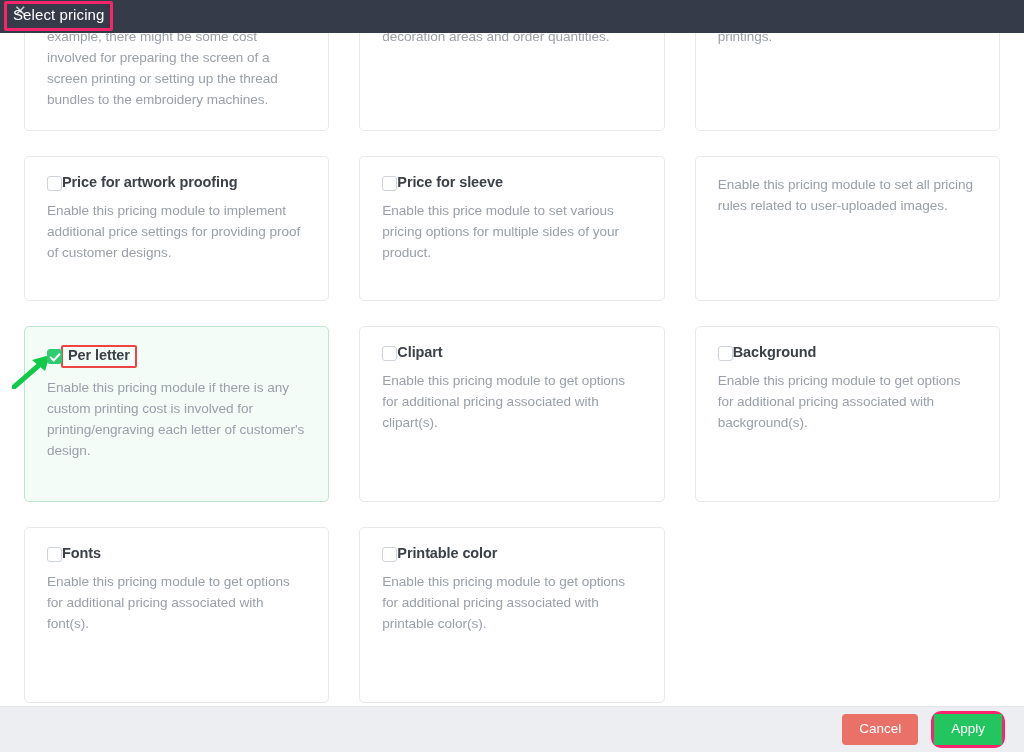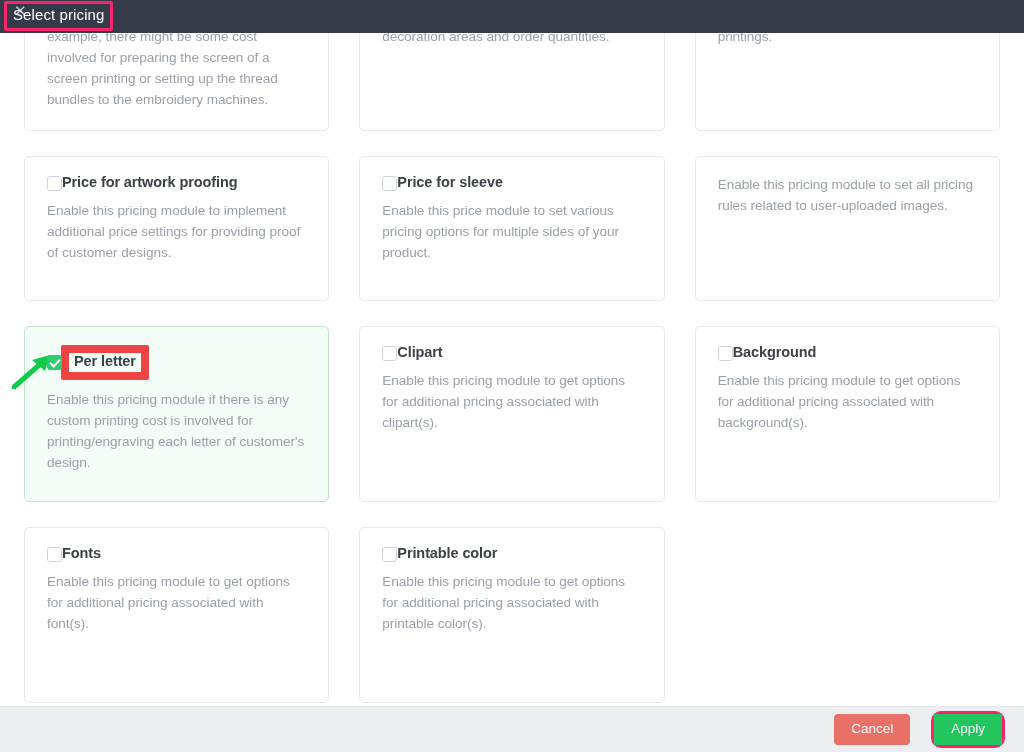--- a/index.html
+++ b/index.html
@@ -124,21 +124,21 @@
     transform: rotate(43deg);
   }
   .card-title {
     font-size: 14.5px;
     font-weight: 700;
     color: #3c4148;
     letter-spacing: -.1px;
     line-height: 1.1;
   }
   .card-title.boxed {
-    border: 8px solid #ef4444;
+    border: 2px solid #ef4444;
     border-radius: 2px;
     padding: 1px 5px 2px 5px;
     margin-left: -1px;
   }
   .card-desc {
     font-size: 13.6px;
     line-height: 1.54;
     color: #9aa0a9;
     font-weight: 400;
     letter-spacing: -.05px;
@@ -160,21 +160,21 @@
   
   .modal-footer {
     flex: 0 0 46px;
     height: 46px;
     background: #eceef1;
     border-top: 1px solid #e2e5e9;
     display: flex;
     align-items: center;
     justify-content: flex-end;
     padding-right: 19px;
-    gap: 21px;
+    gap: 13px;
   }
   .btn {
     font-size: 13.5px;
     font-weight: 400;
     color: #ffffff;
     border: none;
     border-radius: 4px;
     padding: 7px 17px 8px 17px;
     cursor: pointer;
     line-height: 1.15;

